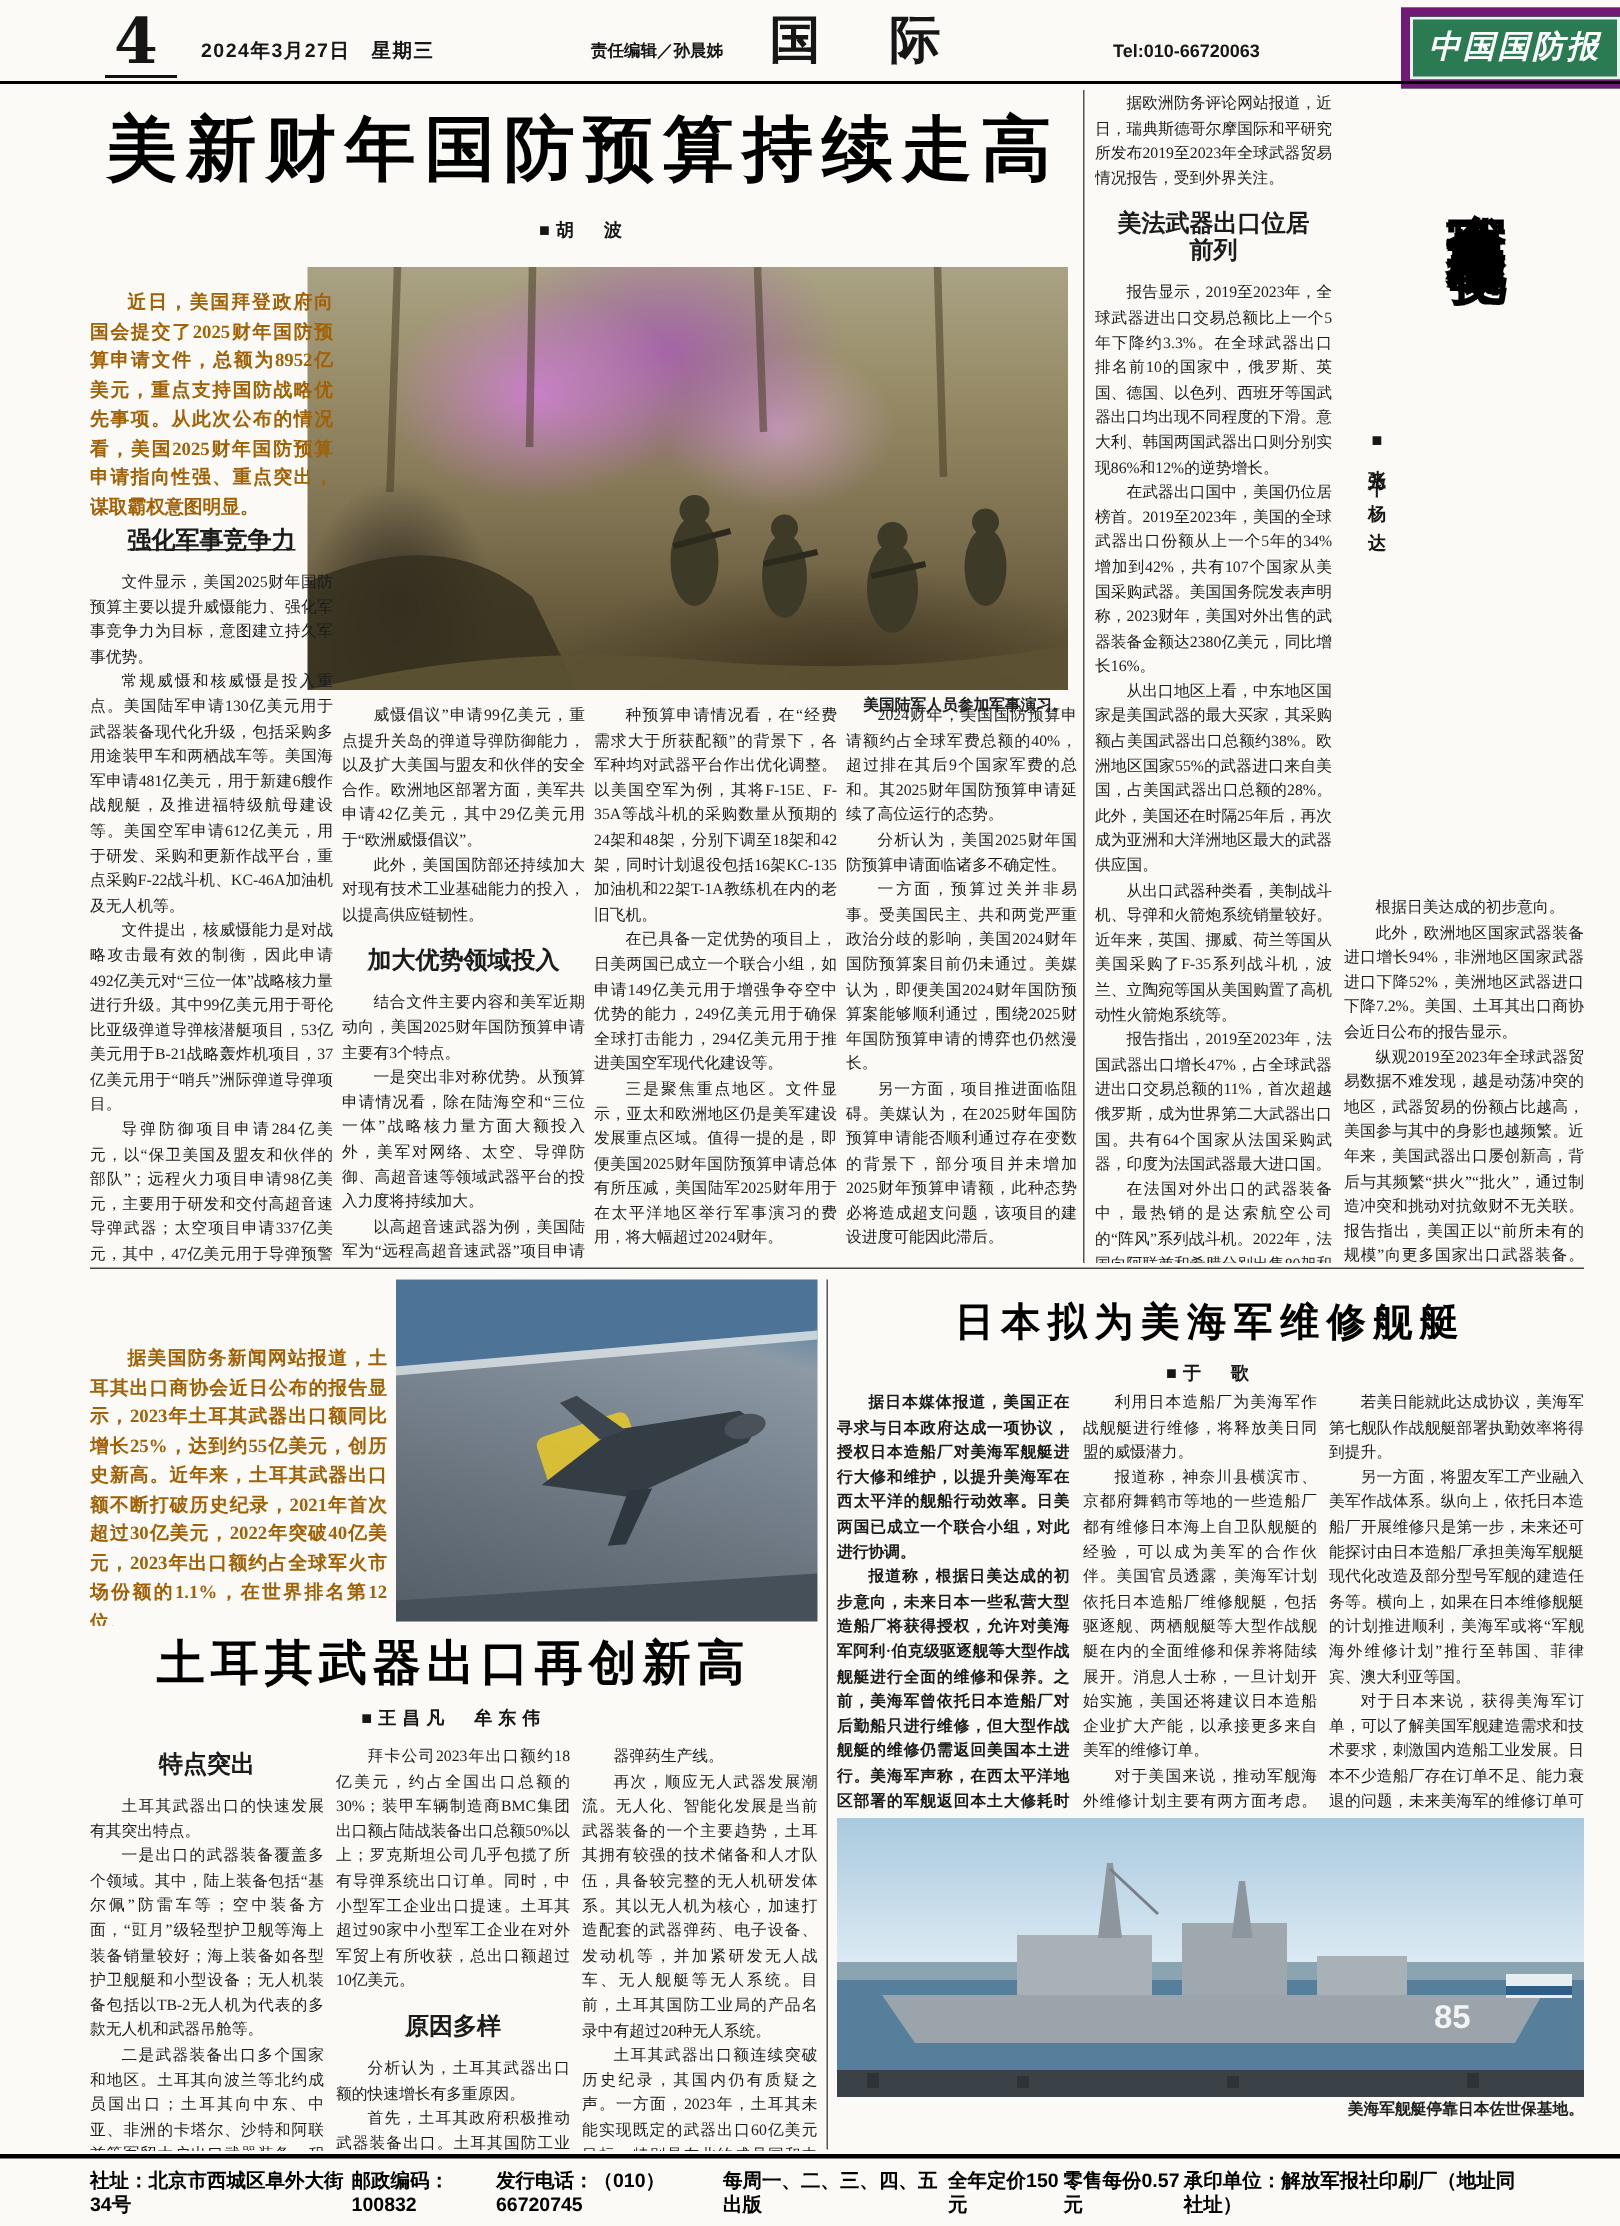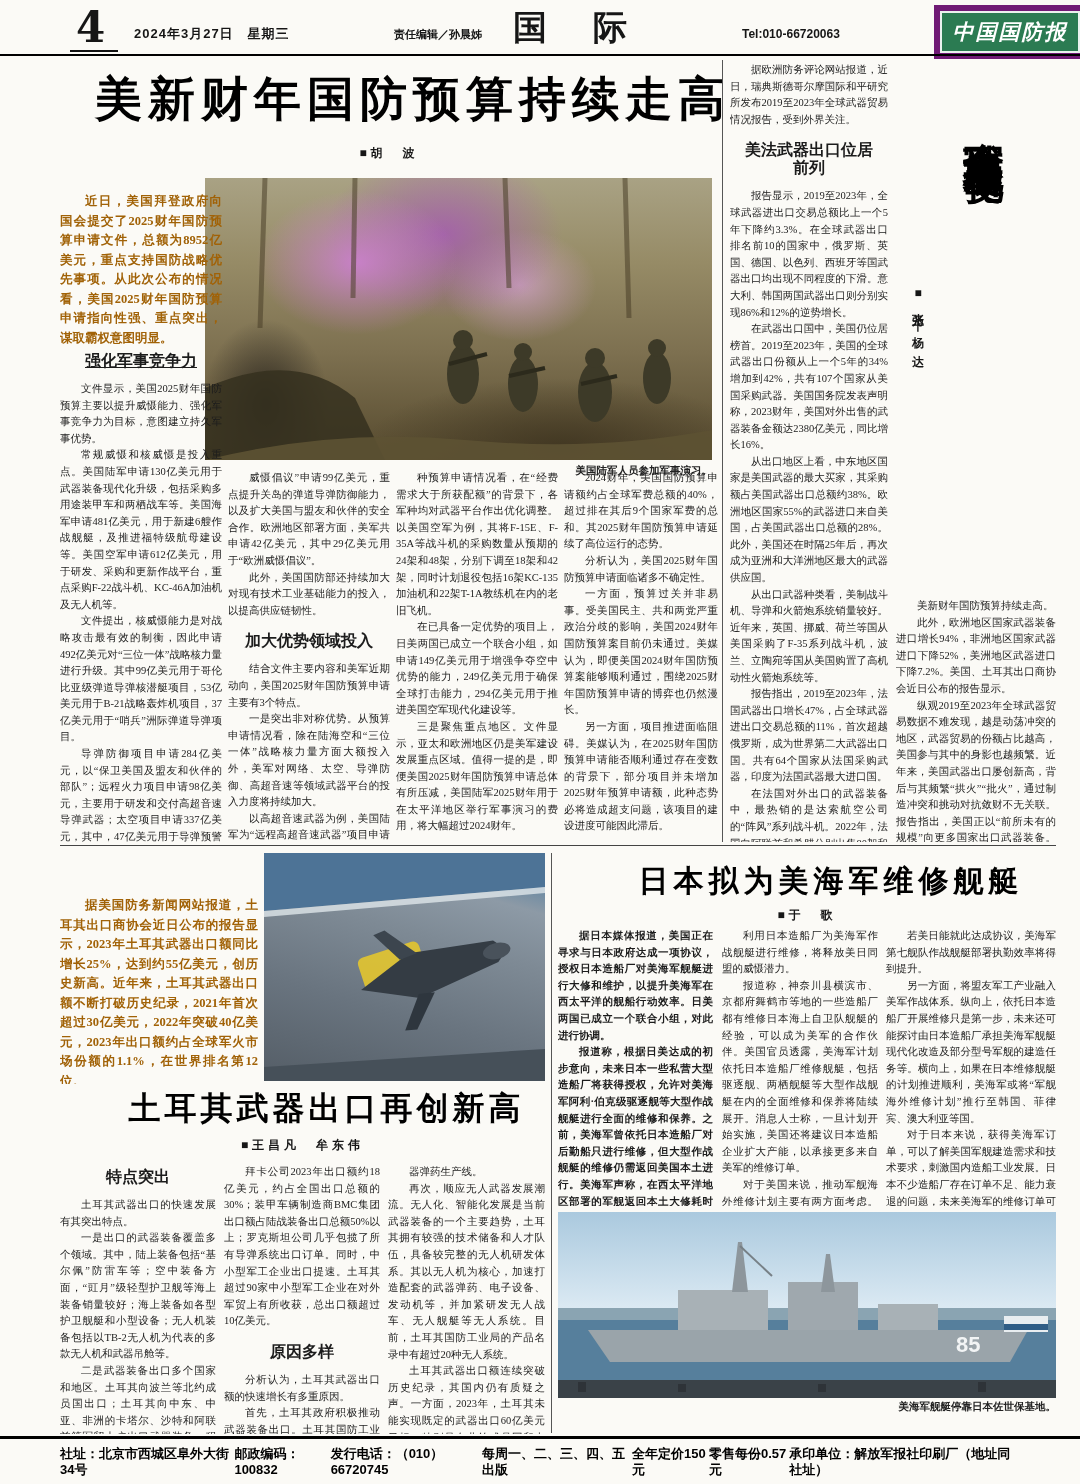--- a/index.html
+++ b/index.html
@@ -17,21 +17,21 @@
   #masthead{left:934px;top:5px;width:140px;height:42px;background:#2b7b52;border:6px solid #701a75;
             box-shadow:inset 0 0 0 2px rgba(255,255,255,.9);display:flex;align-items:center;justify-content:center;
             font:bold 21px/22px "Liberation Sans",sans-serif;color:#fff;letter-spacing:2px;font-style:italic;text-align:right;}
   #hdr-rule{left:0;top:54px;width:1080px;height:2px;background:#000;}
   
   .col{position:absolute;overflow:hidden;text-align:justify;font:10.5px/16.6px "Liberation Serif",serif;color:#1c1c1c;}
   .col p{margin:0;text-indent:2em;}
   .intro p{font-weight:bold;font-size:12.5px;line-height:19.5px;color:#a16207;}
   .subhead{font:bold 16px/18px "Liberation Sans",sans-serif;text-align:center;margin:13px 12px 11px;}
   .byline{position:absolute;text-align:center;font:bold 12px/14px "Liberation Sans",sans-serif;letter-spacing:4px;}
-  .headline{position:absolute;text-align:center;font-family:"Liberation Sans",sans-serif;font-weight:bold;color:#000;margin-left:24px;}
+  .headline{position:absolute;text-align:center;font-family:"Liberation Sans",sans-serif;font-weight:bold;color:#000;}
   .caption{position:absolute;font:bold 10.5px/14px "Liberation Serif",serif;text-align:right;color:#222;}
   .vrule{position:absolute;width:1px;background:#555;}
   .hrule{position:absolute;height:1px;background:#444;}
   
   #photo-army{left:205px;top:178px;width:507px;height:282px;overflow:hidden;
     background:
       radial-gradient(ellipse 90px 120px at 12% 80%, rgba(40,36,30,.9), rgba(40,36,30,0) 70%),
       radial-gradient(ellipse 140px 100px at 30% 30%, rgba(208,128,214,.85), rgba(208,128,214,0) 72%),
       radial-gradient(ellipse 170px 120px at 47% 20%, rgba(166,84,186,.75), rgba(166,84,186,0) 70%),
       radial-gradient(ellipse 110px 80px at 62% 38%, rgba(228,170,232,.6), rgba(228,170,232,0) 70%),
@@ -156,21 +156,21 @@
         <p>在法国对外出口的武器装备中，最热销的是达索航空公司的“阵风”系列战斗机。2022年，法国向阿联酋和希腊分别出售80架和6架“阵风”系列战斗机。2023年，印度和法国达成26架“阵风”系列战斗机的采购合同。</p>
       </div>
 
   </div>
 
   <div class="abs" id="v-byline">■张乃千　杨　达</div>
   <div class="abs" id="v-headline">全球军火市场格局出现变化</div>
 
   <div class="col" style="left:896px;top:598px;width:160px;height:244px;">
     <div>
-        <p>美新财年国防预算持续走高。</p>
+        <p>根据日美达成的初步意向。</p>
         <p>此外，欧洲地区国家武器装备进口增长94%，非洲地区国家武器进口下降52%，美洲地区武器进口下降7.2%。美国、土耳其出口商协会近日公布的报告显示。</p>
         <p>纵观2019至2023年全球武器贸易数据不难发现，越是动荡冲突的地区，武器贸易的份额占比越高，美国参与其中的身影也越频繁。近年来，美国武器出口屡创新高，背后与其频繁“拱火”“批火”，通过制造冲突和挑动对抗敛财不无关联。报告指出，美国正以“前所未有的规模”向更多国家出口武器装备。此举必将给国际安全格局带来较大冲击。</p>
       </div>
   </div>
 
   <div class="hrule" style="left:60px;top:845px;width:996px;"></div>
 
   <div class="col intro" style="left:60px;top:896px;width:198px;height:188px;font-size:12.5px;">
       <p>据美国防务新闻网站报道，土耳其出口商协会近日公布的报告显示，2023年土耳其武器出口额同比增长25%，达到约55亿美元，创历史新高。近年来，土耳其武器出口额不断打破历史纪录，2021年首次超过30亿美元，2022年突破40亿美元，2023年出口额约占全球军火市场份额的1.1%，在世界排名第12位。</p>
     </div>
@@ -215,21 +215,21 @@
     <div>
         <p>器弹药生产线。</p>
         <p>再次，顺应无人武器发展潮流。无人化、智能化发展是当前武器装备的一个主要趋势，土耳其拥有较强的技术储备和人才队伍，具备较完整的无人机研发体系。其以无人机为核心，加速打造配套的武器弹药、电子设备、发动机等，并加紧研发无人战车、无人舰艇等无人系统。目前，土耳其国防工业局的产品名录中有超过20种无人系统。</p>
         <p>土耳其武器出口额连续突破历史纪录，其国内仍有质疑之声。一方面，2023年，土耳其未能实现既定的武器出口60亿美元目标，特别是在北约成员国和中东国家普遍大幅增加装备采购预算的背景下，土耳其没能抢占更多市场，错过跨越式发展良机。另一方面，土耳其为实现国防工业自主化建设目标，在武器装备生产中大范围采用本土新研配件，可靠性有待检验。</p>
       </div>
 
   </div>
 
   <div class="vrule" style="left:551px;top:853px;height:580px;"></div>
 
-  <div class="headline" style="left:558px;top:858px;width:498px;font-size:30px;line-height:46px;letter-spacing:5px;">日本拟为美海军维修舰艇</div>
+  <div class="headline" style="left:558px;top:858px;width:498px;font-size:26px;line-height:46px;letter-spacing:5px;">日本拟为美海军维修舰艇</div>
   <div class="byline" style="left:558px;top:908px;width:498px;">■于　歌</div>
 
   <div class="col" style="left:558px;top:928px;width:155px;height:278px;font-weight:bold;">
     <div>
         <p>据日本媒体报道，美国正在寻求与日本政府达成一项协议，授权日本造船厂对美海军舰艇进行大修和维护，以提升美海军在西太平洋的舰船行动效率。日美两国已成立一个联合小组，对此进行协调。</p>
         <p>报道称，根据日美达成的初步意向，未来日本一些私营大型造船厂将获得授权，允许对美海军阿利·伯克级驱逐舰等大型作战舰艇进行全面的维修和保养。之前，美海军曾依托日本造船厂对后勤船只进行维修，但大型作战舰艇的维修仍需返回美国本土进行。美海军声称，在西太平洋地区部署的军舰返回本土大修耗时长且费用高，在日本维修可大幅提高舰艇的作战部署效率。</p>
       </div>
   </div>
   <div class="col" style="left:722px;top:928px;width:156px;height:278px;">
     <div>

